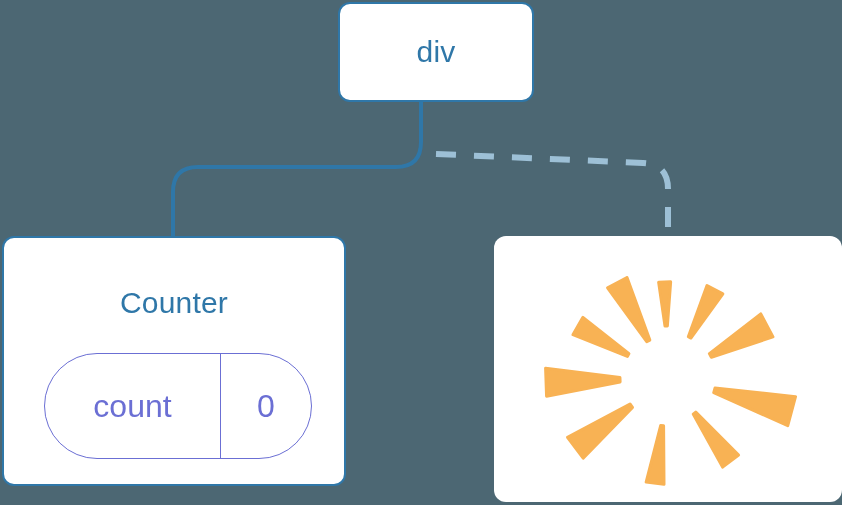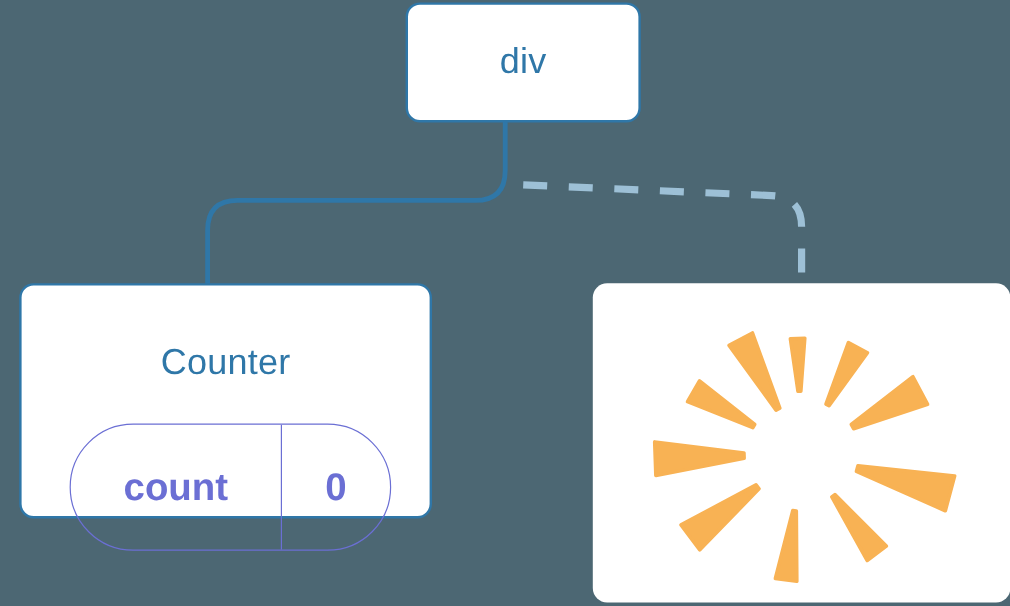--- a/index.html
+++ b/index.html
@@ -39,24 +39,24 @@
     top: 2px;
     width: 196px;
     height: 100px;
     border: 2px solid #2f77a8;
     border-radius: 12px;
     display: flex;
     align-items: center;
     justify-content: center;
   }
   .node-counter {
-    left: 16px;
+    left: 2px;
     top: 236px;
     width: 344px;
-    height: 196px;
+    height: 250px;
     border: 2px solid #2f77a8;
     border-radius: 12px;
   }
   .node-burst {
     left: 494px;
     top: 236px;
     width: 348px;
     height: 266px;
     border: none;
     border-radius: 12px;
@@ -99,21 +99,20 @@
   .pill-val {
     flex: 1 1 auto;
     display: flex;
     align-items: center;
     justify-content: center;
   }
   .pill-text {
     color: #6b6fd4;
     font-size: 32px;
     line-height: 1;
-    font-weight: bold;
   }
 
   
   .burst-svg {
     position: absolute;
     left: 0;
     top: 0;
     width: 348px;
     height: 266px;
   }

